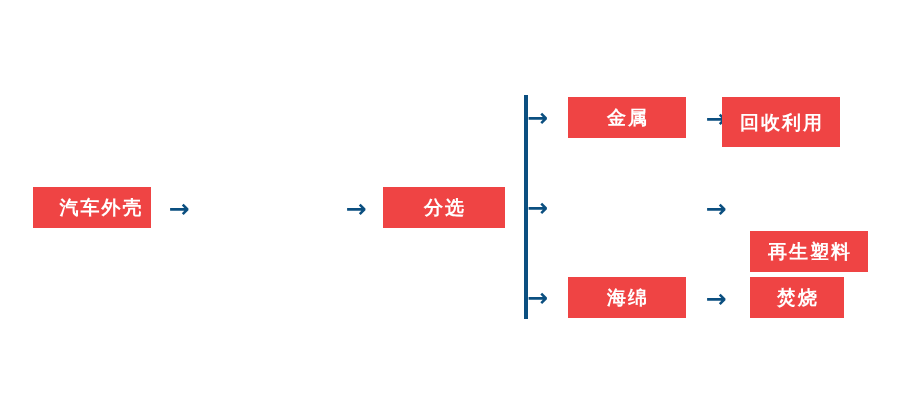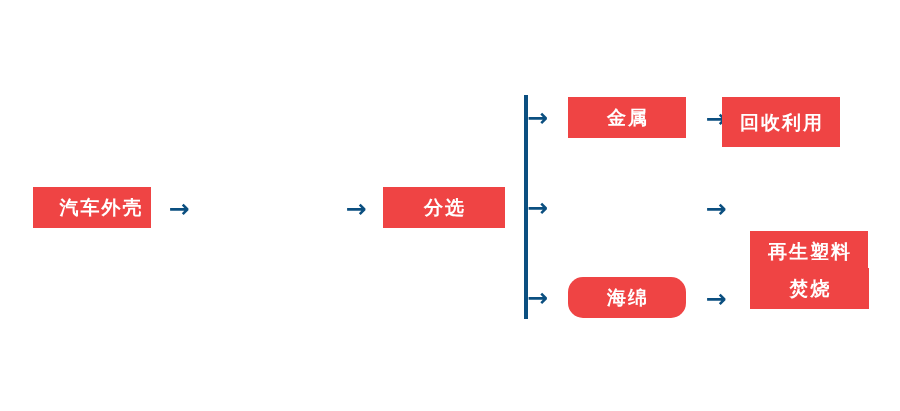--- a/index.html
+++ b/index.html
@@ -87,19 +87,19 @@
 
   <div class="arrow" style="left:700px; top:102px; width:32px; height:32px;">→</div>
 
   <div class="node blue" style="left:722px; top:97px; width:118px; height:50px;">回收利用</div>
 
 
   <div class="arrow" style="left:700px; top:192px; width:32px; height:32px;">→</div>
 
   <div class="node blue" style="left:750px; top:187px; width:118px; height:41px;margin-top:44px;">再生塑料</div>
 
-  <div class="node blue" style="left:568px; top:277px; width:118px; height:41px;border-radius:15px;">海绵</div>
+  <div class="node blue" style="left:568px; top:277px; width:118px; height:41px;">海绵</div>
 
   <div class="arrow" style="left:700px; top:282px; width:32px; height:32px;">→</div>
 
-  <div class="node blue" style="left:750px; top:268px; width:119px; height:41px;">焚烧</div>
+  <div class="node blue" style="left:750px; top:277px; width:94px; height:41px;">焚烧</div>
 
 </div>
 
 </body></html>

